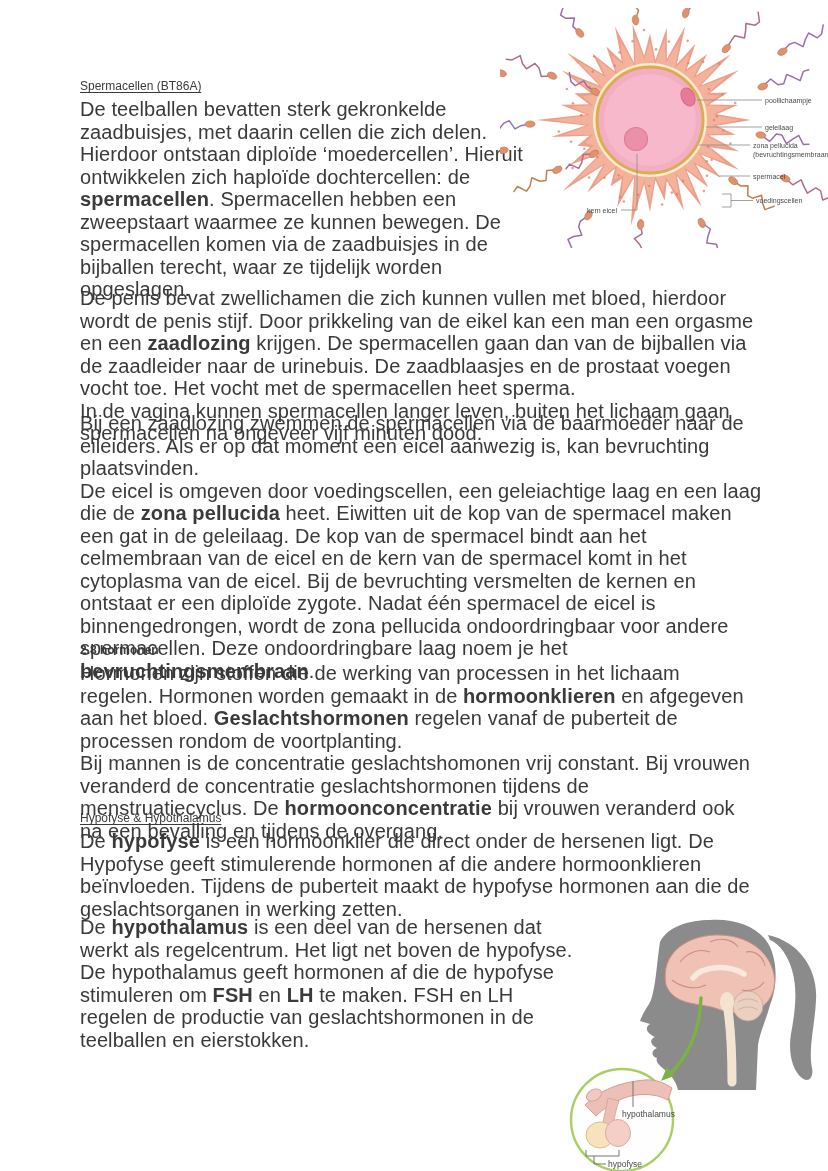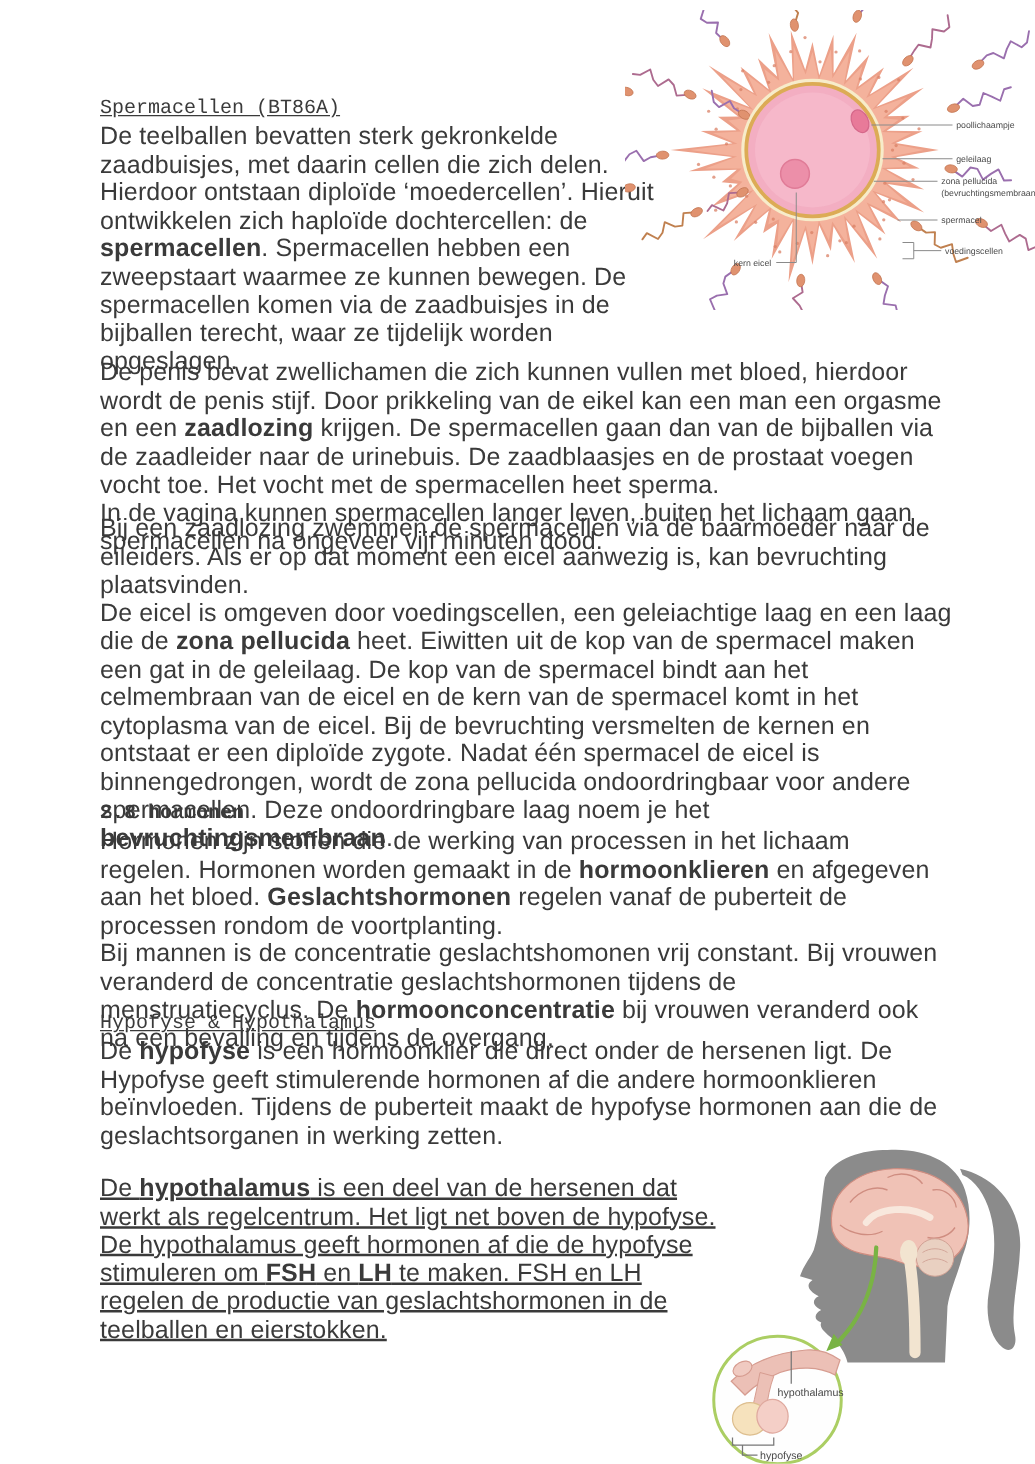--- a/index.html
+++ b/index.html
@@ -7,23 +7,22 @@
     width: 828px; height: 1171px;
     background: #ffffff;
     font-family: "Liberation Sans", sans-serif;
     color: var(--text-color, #3a3a3a);
     position: relative;
     overflow: hidden;
   }
   .page { position: absolute; inset: 0; background: #fff; }
   .sec { position: absolute; }
   .heading {
-    font-size: 16px; line-height: 20px; margin: 0 0 2px 0;
+    font-size: 12px; line-height: 20px; margin: 0 0 2px 0;
     font-weight: normal;
-    font-family: Liberation Mono, monospace;
   }
   .heading.underline { text-decoration: underline; text-underline-offset: 2px; }
   .heading.bold { font-weight: bold; text-decoration: none; }
   .para {
     font-size: 20px; line-height: 22.5px;
     letter-spacing: 0.1px;
   }
   .para b { font-weight: bold; }
   svg text {
     font-family: "Liberation Sans", sans-serif;
@@ -167,21 +166,21 @@
   <div class="sec" style="left:80px; top:640px; width:678px;">
     <h2 class="heading bold">2.8 hormonen</h2>
     <div class="para">Hormonen zijn stoffen die de werking van processen in het lichaam regelen. Hormonen worden gemaakt in de <b>hormoonklieren</b> en afgegeven aan het bloed. <b>Geslachtshormonen</b> regelen vanaf de puberteit de processen rondom de voortplanting.<br>Bij mannen is de concentratie geslachtshomonen vrij constant. Bij vrouwen veranderd de concentratie geslachtshormonen tijdens de menstruatiecyclus. De <b>hormoonconcentratie</b> bij vrouwen veranderd ook na een bevalling en tijdens de overgang.</div>
   </div>
 
   <div class="sec" style="left:80px; top:808px; width:690px;">
     <h2 class="heading underline">Hypofyse &amp; Hypothalamus</h2>
     <div class="para">De <b>hypofyse</b> is een hormoonklier die direct onder de hersenen ligt. De Hypofyse geeft stimulerende hormonen af die andere hormoonklieren beïnvloeden. Tijdens de puberteit maakt de hypofyse hormonen aan die de geslachtsorganen in werking zetten.</div>
   </div>
 
-  <div class="sec" style="left:80px; top:940px; width:500px;text-decoration:underline;">
+  <div class="sec" style="left:80px; top:916px; width:500px;">
     <div class="para">De <b>hypothalamus</b> is een deel van de hersenen dat werkt als regelcentrum. Het ligt net boven de hypofyse. De hypothalamus geeft hormonen af die de hypofyse stimuleren om <b>FSH</b> en <b>LH</b> te maken. FSH en LH regelen de productie van geslachtshormonen in de teelballen en eierstokken.</div>
   </div>
 
   <svg viewBox="0 0 268 281" style="position:absolute; left:560px; top:890px; width:268px; height:281px;">
 
     <path fill="#8b8b8b" d="M208 45 C240 52 258 80 256 110 C255 135 248 158 252 178 C254 188 248 193 242 188 C232 180 228 162 231 144 C235 122 238 100 232 80 C228 66 220 54 210 50 Z"></path>
 
     <path fill="#8b8b8b" d="M100 52 C108 36 130 30 150 30 C180 28 205 40 212 62 C218 80 216 100 210 115 C206 130 200 142 198 155 L196 200 L118 200 C116 192 112 186 106 181 C100 176 95 172 97 168 C90 166 92 160 97 158 C89 154 90 149 95 147 C87 143 84 138 90 134 L80 131 C83 122 88 117 91 110 C96 96 97 70 100 52 Z"></path>
 
     <g>

